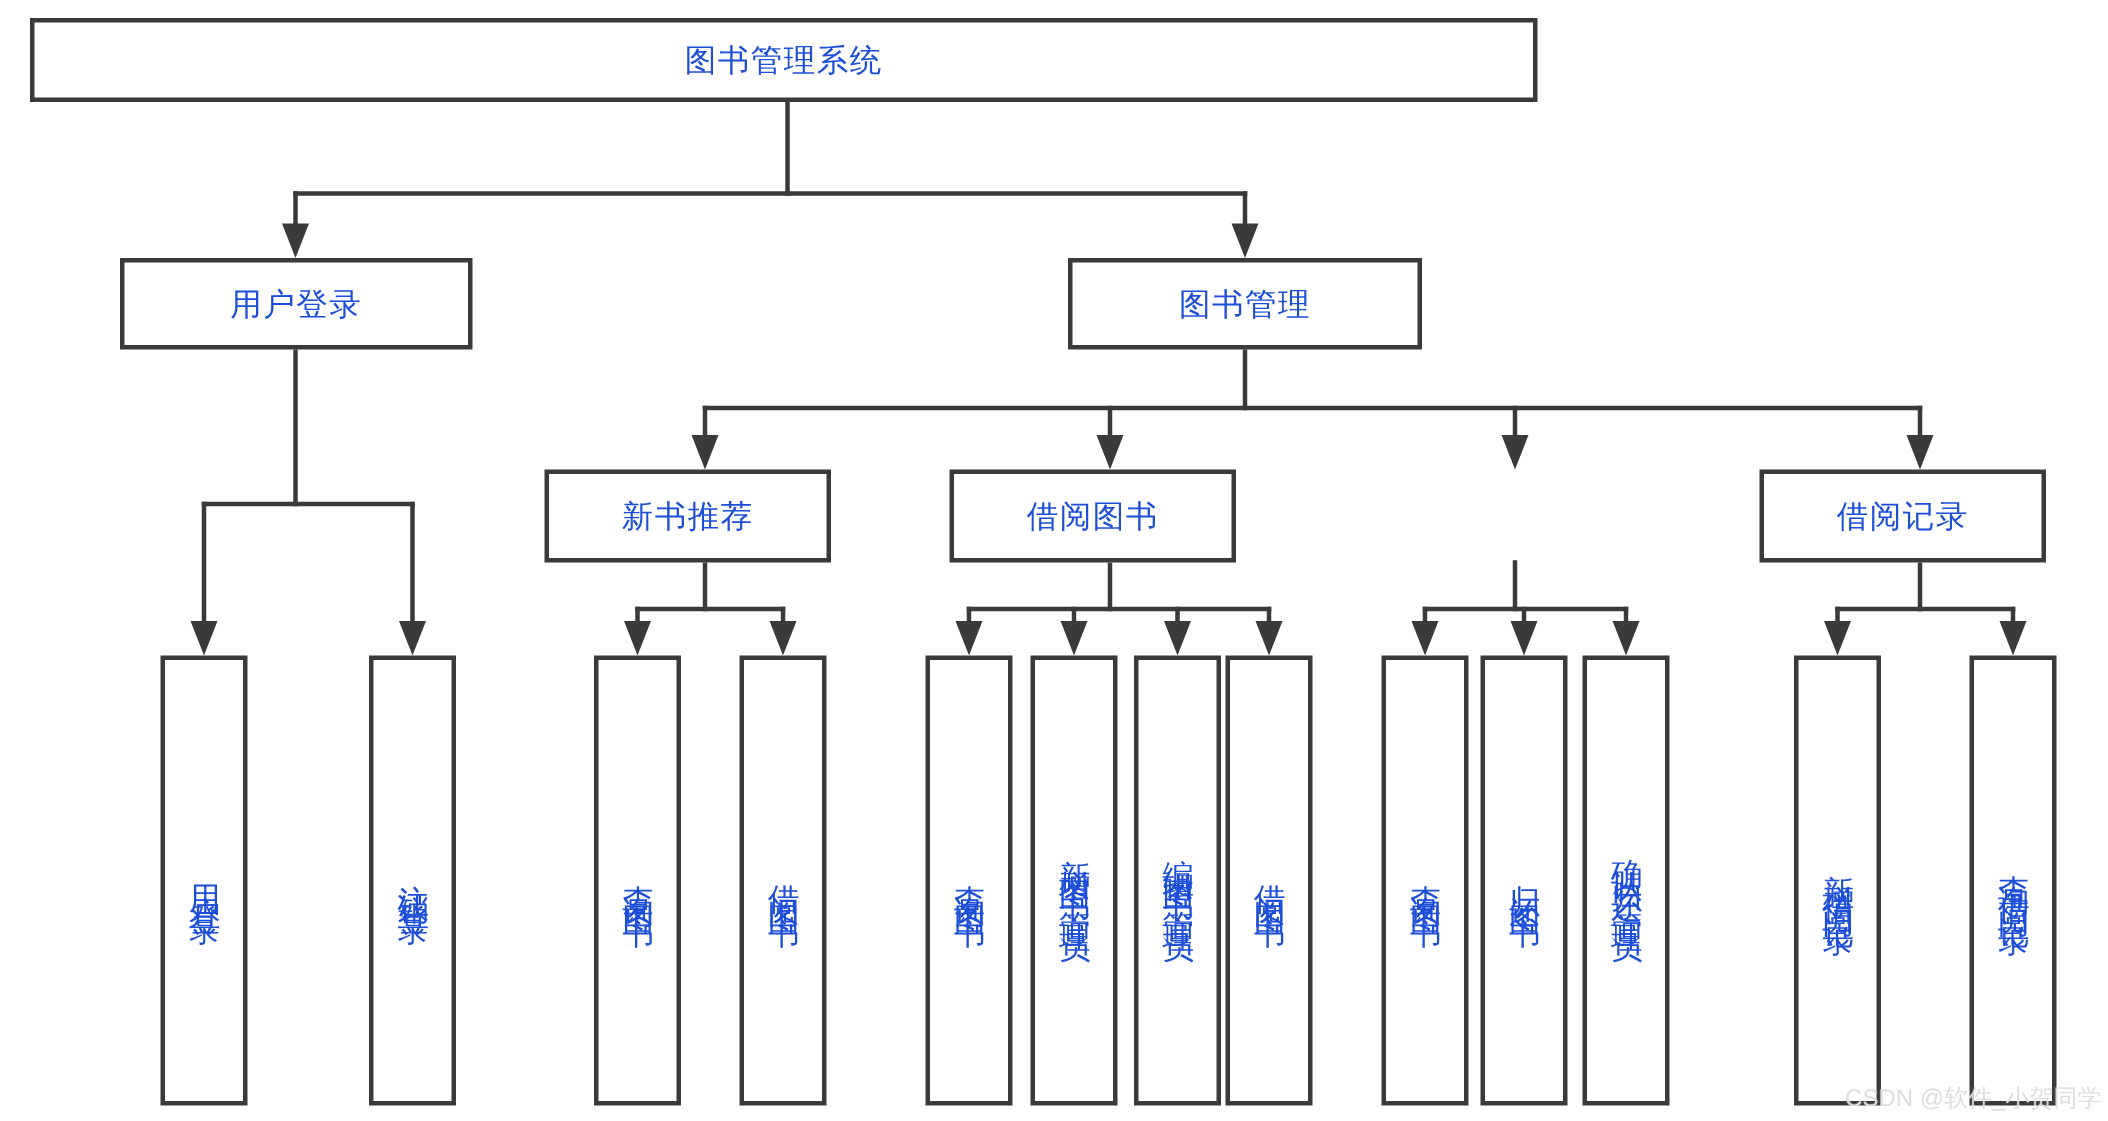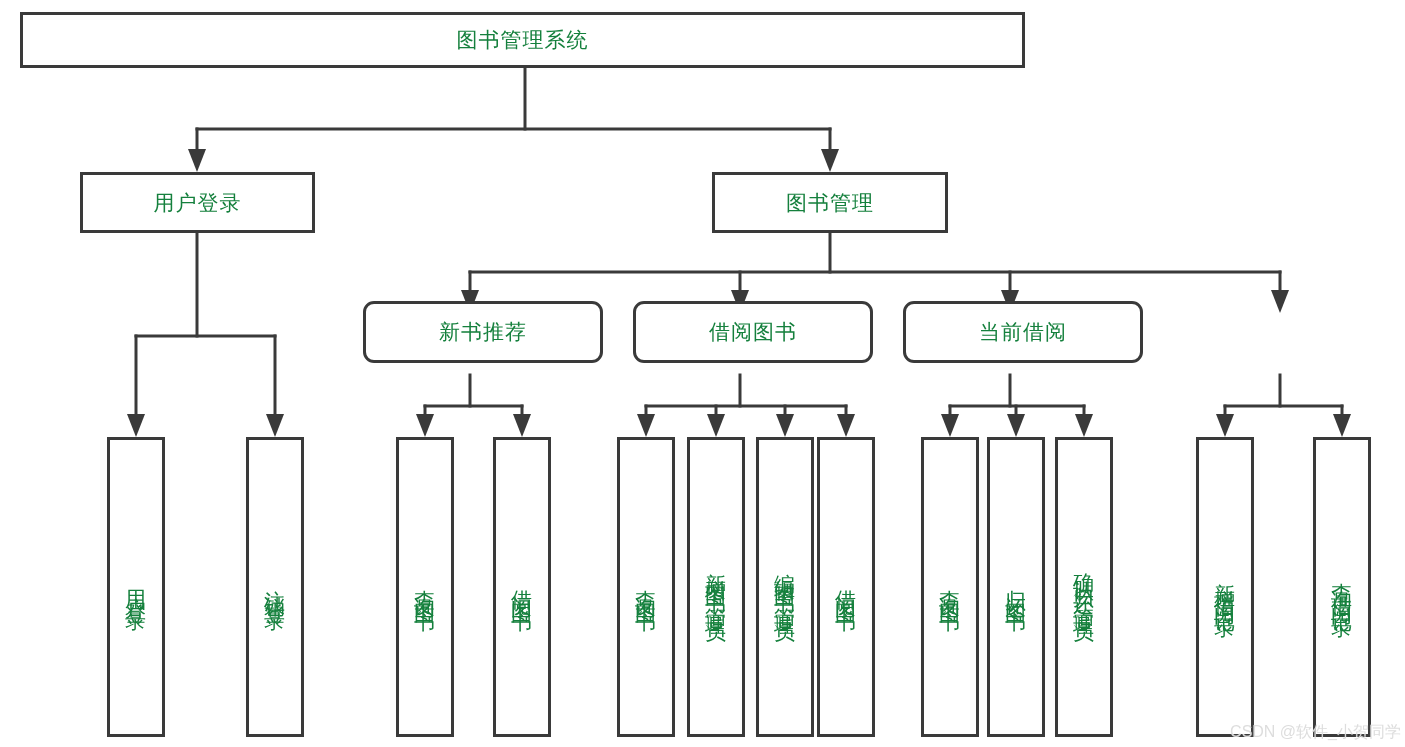--- a/index.html
+++ b/index.html
@@ -24,42 +24,42 @@
   }
   .node {
     position: absolute;
     box-sizing: border-box;
     background: #ffffff;
     border: 3px solid #3a3a3a;
     display: flex;
     align-items: center;
     justify-content: center;
     z-index: 2;
-    color: #15803d;
+    color: #1d4ed8;
   }
   .node .hlabel {
     font-size: 21px;
     letter-spacing: 1px;
     white-space: nowrap;
   }
   .node .vlabel {
     writing-mode: vertical-rl;
     text-orientation: mixed;
     font-size: 21px;
     line-height: 1;
     letter-spacing: 7px;
     white-space: nowrap;
   }
   
   .n-root   { left: 20px;  top: 12px;  width: 1005px; height: 56px; }
   
   .n-login  { left: 80px;  top: 172px; width: 235px;  height: 61px; }
   .n-mgmt   { left: 712px; top: 172px; width: 236px;  height: 61px; }
   
-  .lvl3     { top: 301px; width: 240px; height: 62px; border-radius: 11px; }
+  .lvl3     { top: 313px; width: 191px; height: 62px; }
   .n-rec    { left: 363px; }
   .n-borrow { left: 633px; }
   .n-cur    { left: 903px; }
   .n-hist   { left: 1173px; }
   
   .leaf     { top: 437px; width: 58px; height: 300px; }
   .lf-1a { left: 107px; }
   .lf-1b { left: 246px; }
   .lf-2a { left: 396px; }
   .lf-2b { left: 493px; }
@@ -162,22 +162,22 @@
   <div class="node n-mgmt">
     <span class="hlabel">图书管理</span>
   </div>
 
   <div class="node lvl3 n-rec">
     <span class="hlabel">新书推荐</span>
   </div>
   <div class="node lvl3 n-borrow">
     <span class="hlabel">借阅图书</span>
   </div>
-  <div class="node lvl3 n-cur">
-    <span class="hlabel">当前借阅</span>
+  <div class="node lvl3 n-hist">
+    <span class="hlabel">借阅记录</span>
   </div>
 
   <div class="node leaf lf-1a">
     <span class="vlabel">用户登录</span>
   </div>
   <div class="node leaf lf-1b">
     <span class="vlabel">注销登录</span>
   </div>
 
   <div class="node leaf lf-2a">

